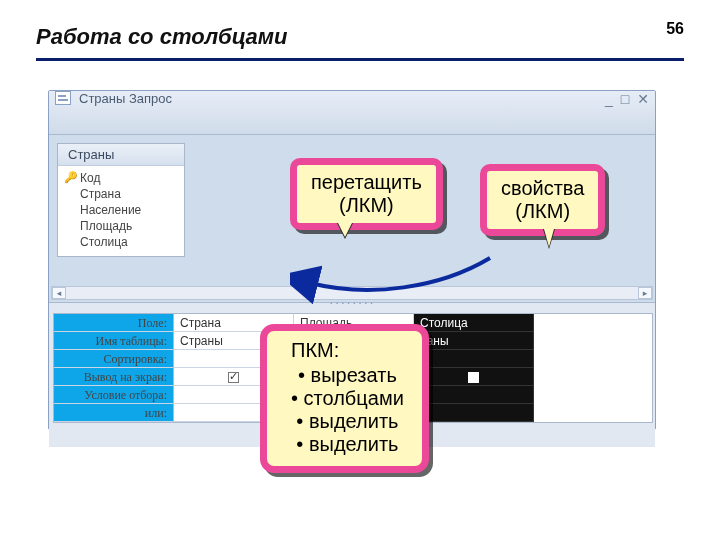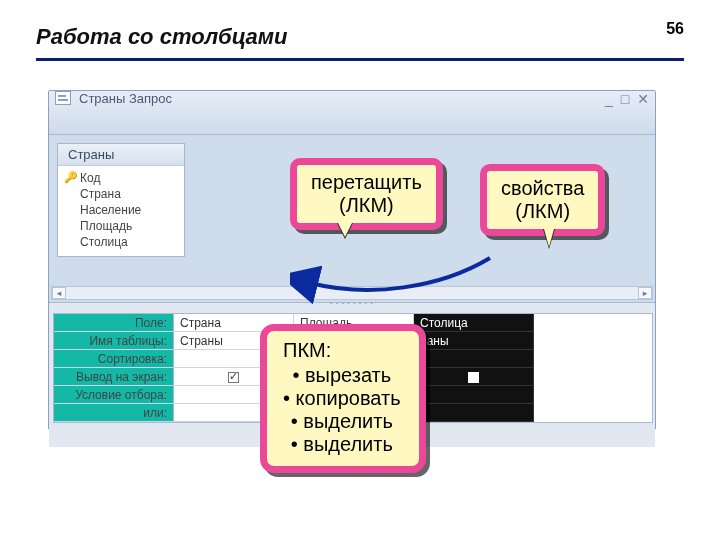--- a/index.html
+++ b/index.html
@@ -112,21 +112,21 @@
   }
   .design-grid {
     position: absolute;
     top: 10px; left: 4px; right: 2px;
     display: grid;
     grid-template-columns: 120px 120px 120px 120px;
     border: 1px solid #aab9d0;
     background: #fff;
     font-size: 12px;
   }
-  .label-col { background: #14b8a6; }
+  .label-col { background: #0ea5e9; font-family: Liberation Serif, serif; }
   .cell {
     border-right: 1px solid #cbd6e5;
     border-bottom: 1px solid #cbd6e5;
     padding: 2px 6px;
     height: 18px;
     color: #333;
     white-space: nowrap;
     overflow: hidden;
   }
   .label-cell { text-align: right; color: #444; border-right: 1px solid #aab9d0; }
@@ -177,21 +177,21 @@
     border-top: 20px solid #222;
   }
   #cal-select .tail::after {
     content: ""; position: absolute; top: -20px; left: -5px;
     border-left: 5px solid transparent;
     border-right: 5px solid transparent;
     border-top: 18px solid #fff8c0;
   }
   #cal-rmb {
     top: 324px; left: 260px;
-    text-align: left; padding: 8px 18px 10px 16px;
+    text-align: left; padding: 8px 18px 10px 24px;
     border-radius: 14px;
   }
   #cal-rmb ul { list-style: none; margin-top: 2px; text-align: center; }
   #cal-rmb li::before { content: "• "; }
   .arrow-svg {
     position: absolute;
     top: 248px; left: 290px;
     width: 220px; height: 60px;
     pointer-events: none;
   }
@@ -284,21 +284,21 @@
 <div id="cal-select" class="callout">
   <div>свойства</div>
   <div>(ЛКМ)</div>
   <div class="tail"></div>
 </div>
 
 <div id="cal-rmb" class="callout">
   <div>ПКМ:</div>
   <ul>
     <li>вырезать</li>
-    <li>копировать</li>
+    <li>столбцами</li>
     <li>выделить</li>
     <li>выделить</li>
   </ul>
 </div>
 
 <svg class="arrow-svg" viewBox="0 0 220 60">
   <defs>
     <marker id="ah" markerWidth="10" markerHeight="10" refX="2" refY="5" orient="auto">
       <path d="M0,0 L10,5 L0,10 z" fill="#0a2a9e"></path>
     </marker>

